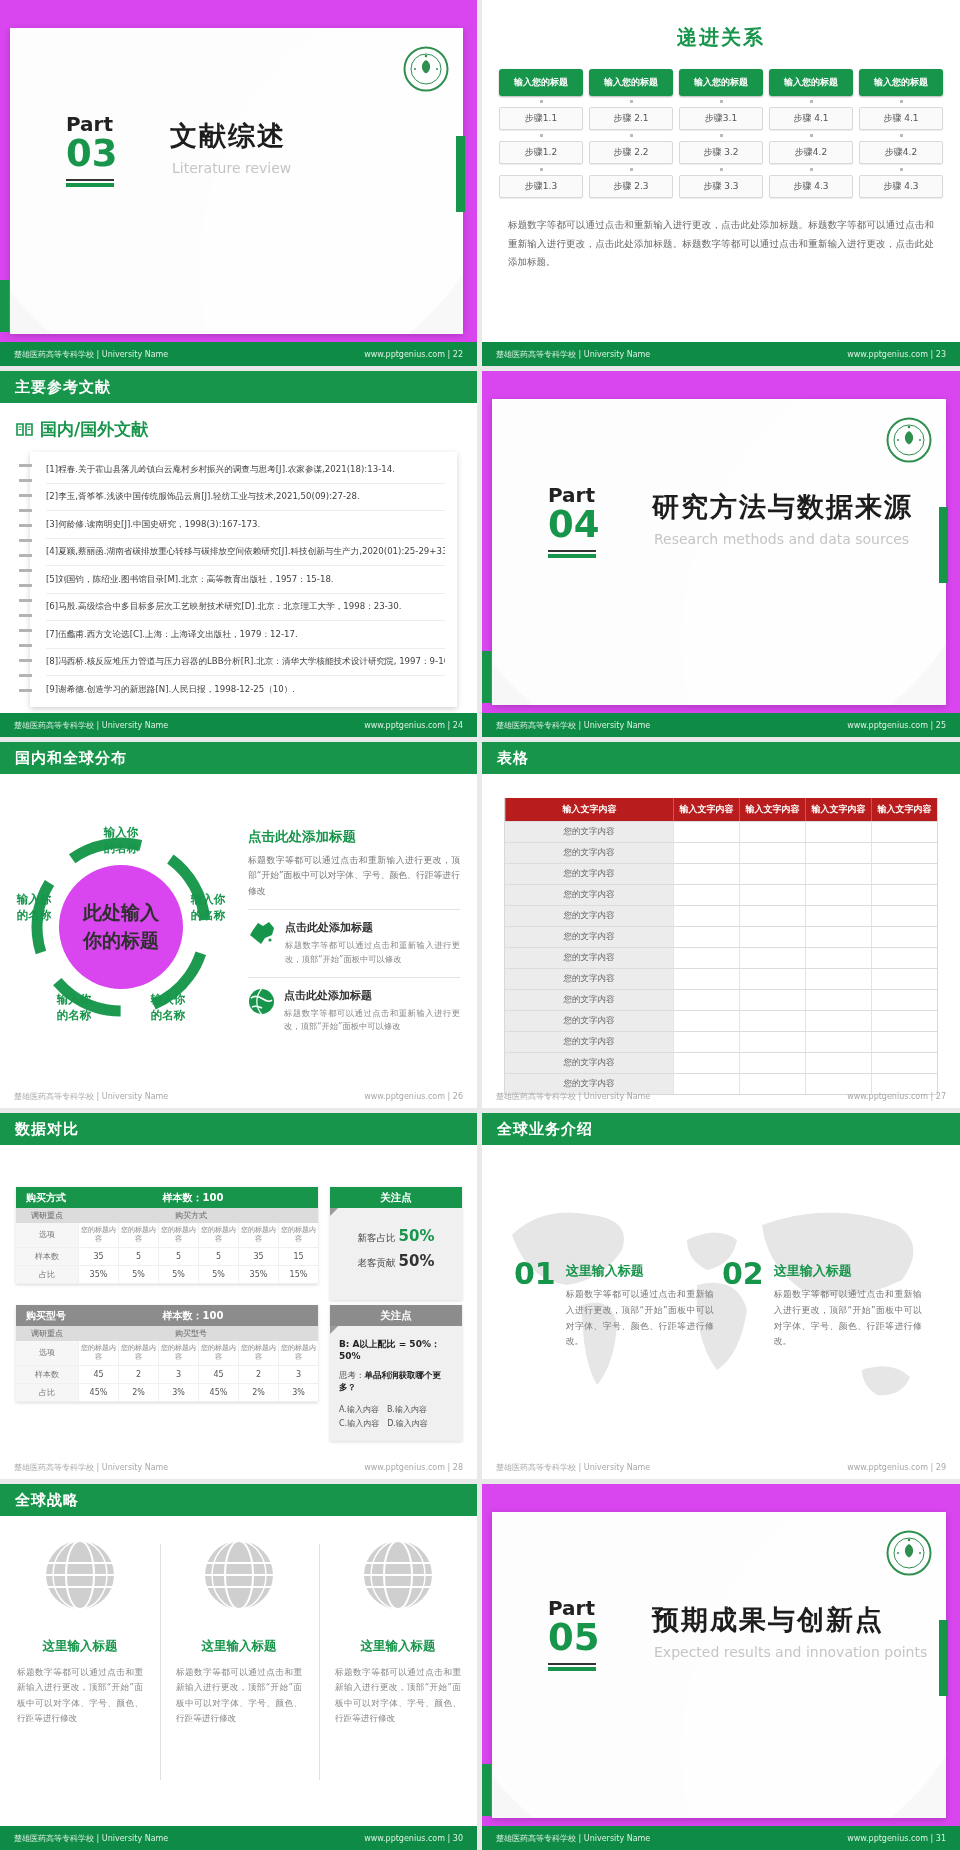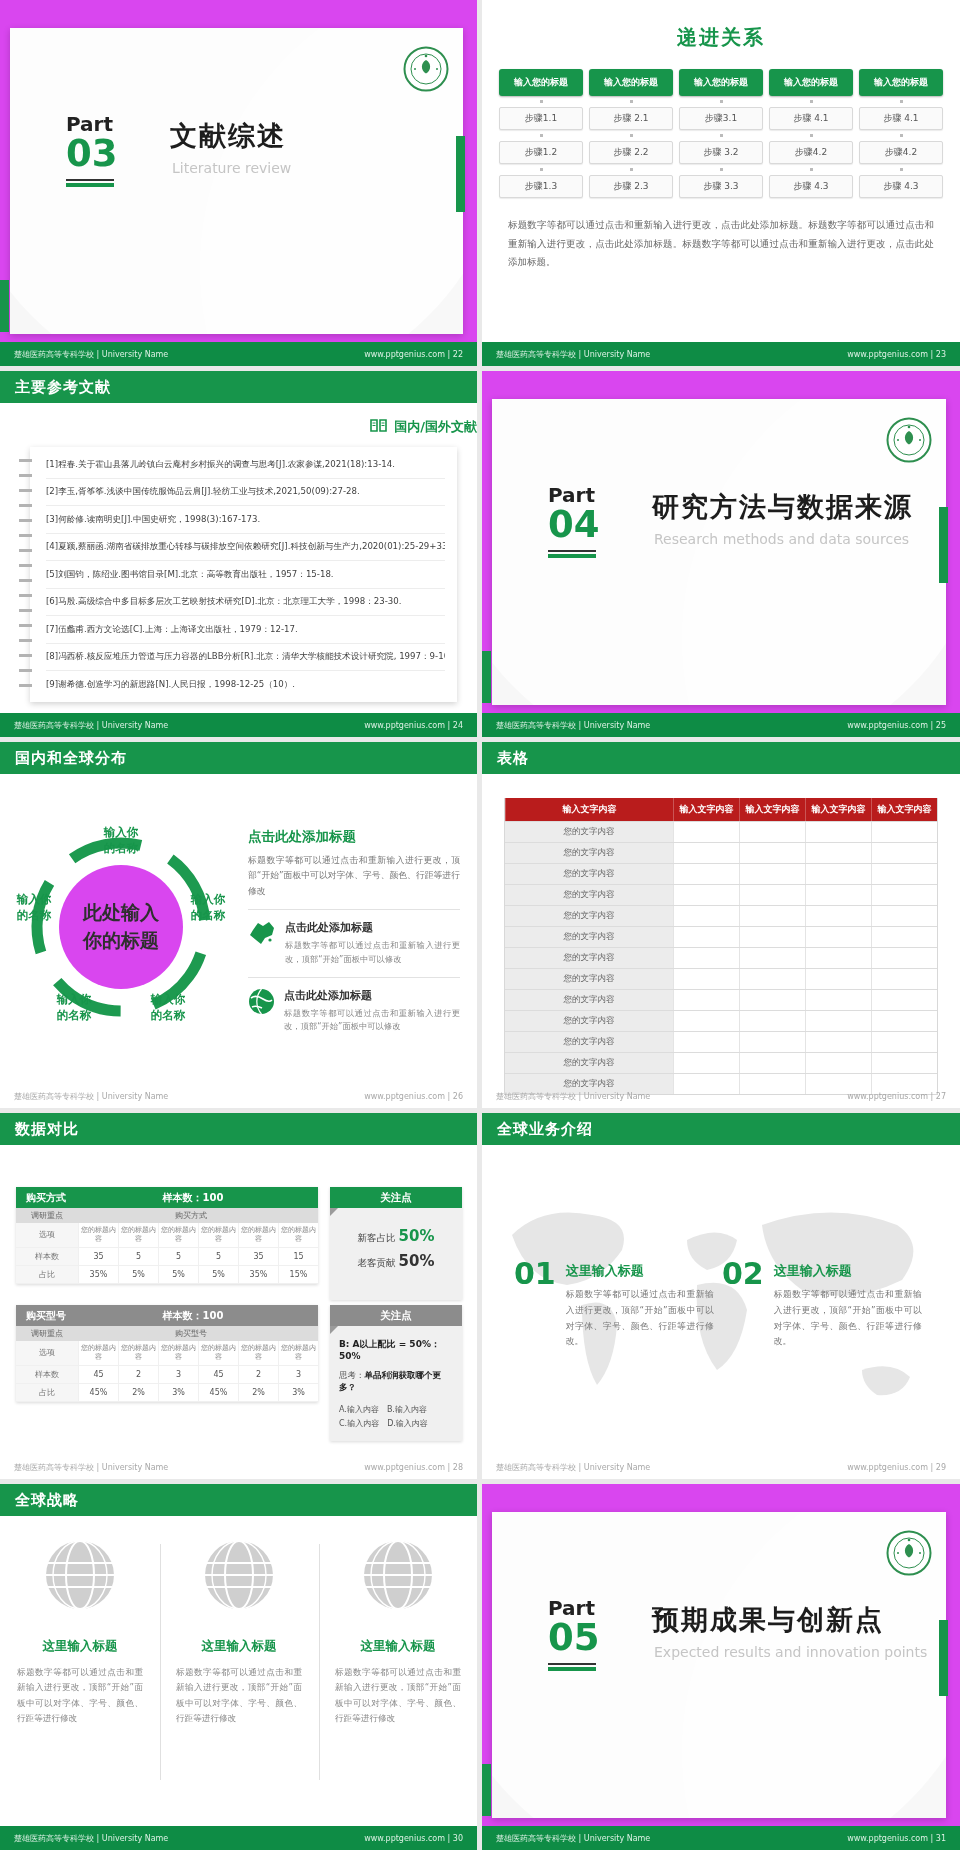--- a/index.html
+++ b/index.html
@@ -30,21 +30,21 @@
   .bar-left{position:absolute;left:0;bottom:34px;width:9px;height:52px;background:#17954B;z-index:4;}
   
   .body-title{text-align:center;color:#17954B;font-size:20px;font-weight:800;margin-top:24px;letter-spacing:2px;}
   .steps-row{display:flex;justify-content:center;gap:6px;padding:0 12px;margin-top:18px;}
   .step-col{width:84px;}
   .step-btn{background:#17954B;color:#fff;font-size:9px;font-weight:700;text-align:center;padding:7px 2px;border-radius:3px;box-shadow:0 1px 2px rgba(0,0,0,.3);}
   .conn{width:3px;height:3px;background:#bbb;margin:4px auto;}
   .step-box{border:1px solid #d9d9d9;background:#fafafa;color:#555;font-size:9px;text-align:center;padding:4px 0;border-radius:2px;box-shadow:0 1px 1px rgba(0,0,0,.08);}
   .steps-para{margin:18px 26px 0;font-size:9.5px;color:#666;line-height:1.95;text-align:justify;}
   
-  .ref-section{display:flex;align-items:center;gap:7px;margin:15px 0 0 16px;color:#17954B;font-size:13px;font-weight:800;justify-content:flex-end;}
+  .ref-section{display:flex;align-items:center;gap:7px;margin:15px 0 0 16px;color:#17954B;font-size:17px;font-weight:800;}
   .ref-card{position:relative;margin:11px 20px 0 30px;background:#fff;box-shadow:0 2px 6px rgba(0,0,0,.18);padding:4px 12px 4px 16px;}
   .ref-card::before{content:"";position:absolute;left:-11px;top:8px;bottom:8px;width:13px;
     background:repeating-linear-gradient(to bottom,transparent 0 4px,#b3b3b3 4px 7px,transparent 7px 15px);}
   .ref-item{font-size:8.6px;color:#3f3f3f;padding:7.5px 0 7px;border-bottom:1px solid #ededed;white-space:nowrap;overflow:hidden;}
   .ref-item:last-child{border-bottom:none;}
   
   .ring-svg{position:absolute;left:27px;top:91px;}
   .circle-center{position:absolute;left:59px;top:123px;width:124px;height:124px;border-radius:50%;background:#d946ef;
     display:flex;align-items:center;justify-content:center;text-align:center;color:#2f2f2f;font-size:19px;font-weight:700;line-height:1.45;white-space:pre-line;}
   .node-label{position:absolute;width:64px;text-align:center;color:#17954B;font-weight:800;font-size:11.5px;line-height:1.35;white-space:pre-line;}

